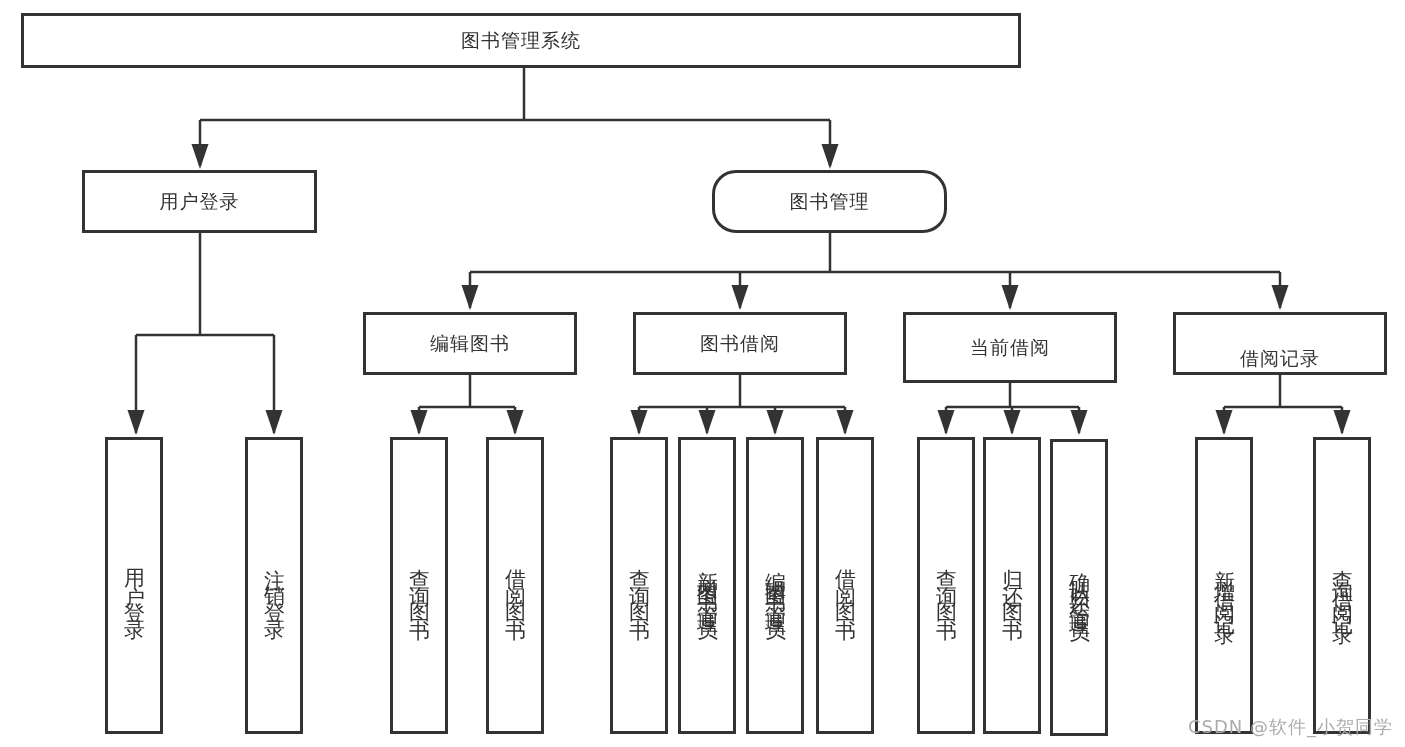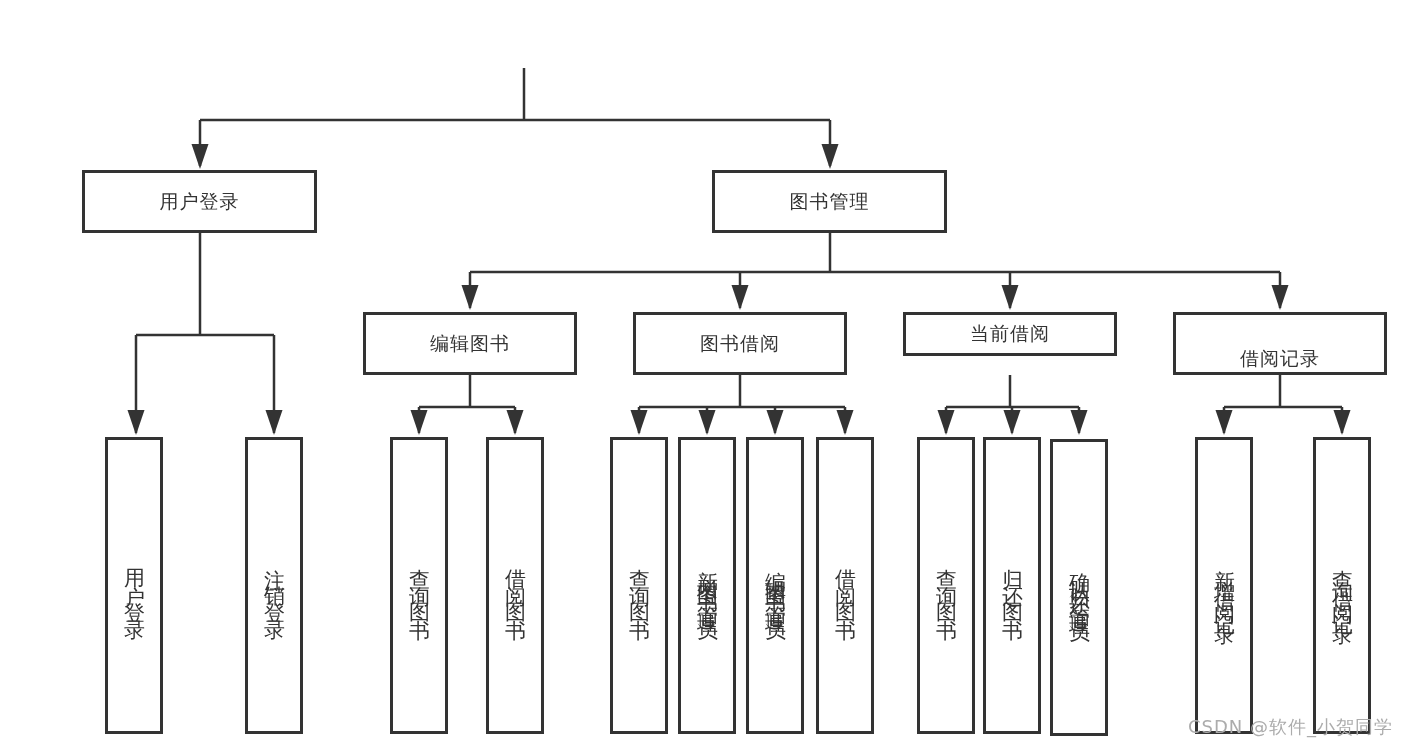--- a/index.html
+++ b/index.html
@@ -108,35 +108,38 @@
       <polygon points="766.5,410 783.5,410 775,435"></polygon>
       <polygon points="836.5,410 853.5,410 845,435"></polygon>
       <polygon points="937.5,410 954.5,410 946,435"></polygon>
       <polygon points="1003.5,410 1020.5,410 1012,435"></polygon>
       <polygon points="1070.5,410 1087.5,410 1079,435"></polygon>
       <polygon points="1215.5,410 1232.5,410 1224,435"></polygon>
       <polygon points="1333.5,410 1350.5,410 1342,435"></polygon>
     </g>
   </svg>
 
+  <div class="hbox" style="left:21px;top:13px;width:1000px;height:55px;">
+    <span>图书管理系统</span>
+  </div>
 
   <div class="hbox" style="left:82px;top:170px;width:235px;height:63px;">
     <span>用户登录</span>
   </div>
-  <div class="hbox" style="left:712px;top:170px;width:235px;height:63px;">
+  <div class="hbox" style="left:712px;top:170px;width:235px;height:63px;border-radius:24px;">
     <span>图书管理</span>
   </div>
 
   <div class="hbox" style="left:363px;top:312px;width:214px;height:63px;">
     <span>编辑图书</span>
   </div>
   <div class="hbox" style="left:633px;top:312px;width:214px;height:63px;">
     <span>图书借阅</span>
   </div>
-  <div class="hbox" style="left:903px;top:312px;width:214px;height:44px;">
+  <div class="hbox" style="left:903px;top:312px;width:214px;height:71px;">
     <span>当前借阅</span>
   </div>
   <div class="hbox" style="left:1173px;top:312px;width:214px;height:63px;align-items:flex-end;">
     <span>借阅记录</span>
   </div>
 
   <div class="vbox" style="left:105px;top:437px;width:58px;height:297px;">
     <span class="vtext" style="letter-spacing: 17px;">用户登录</span>
   </div>
   <div class="vbox" style="left:245px;top:437px;width:58px;height:297px;">

